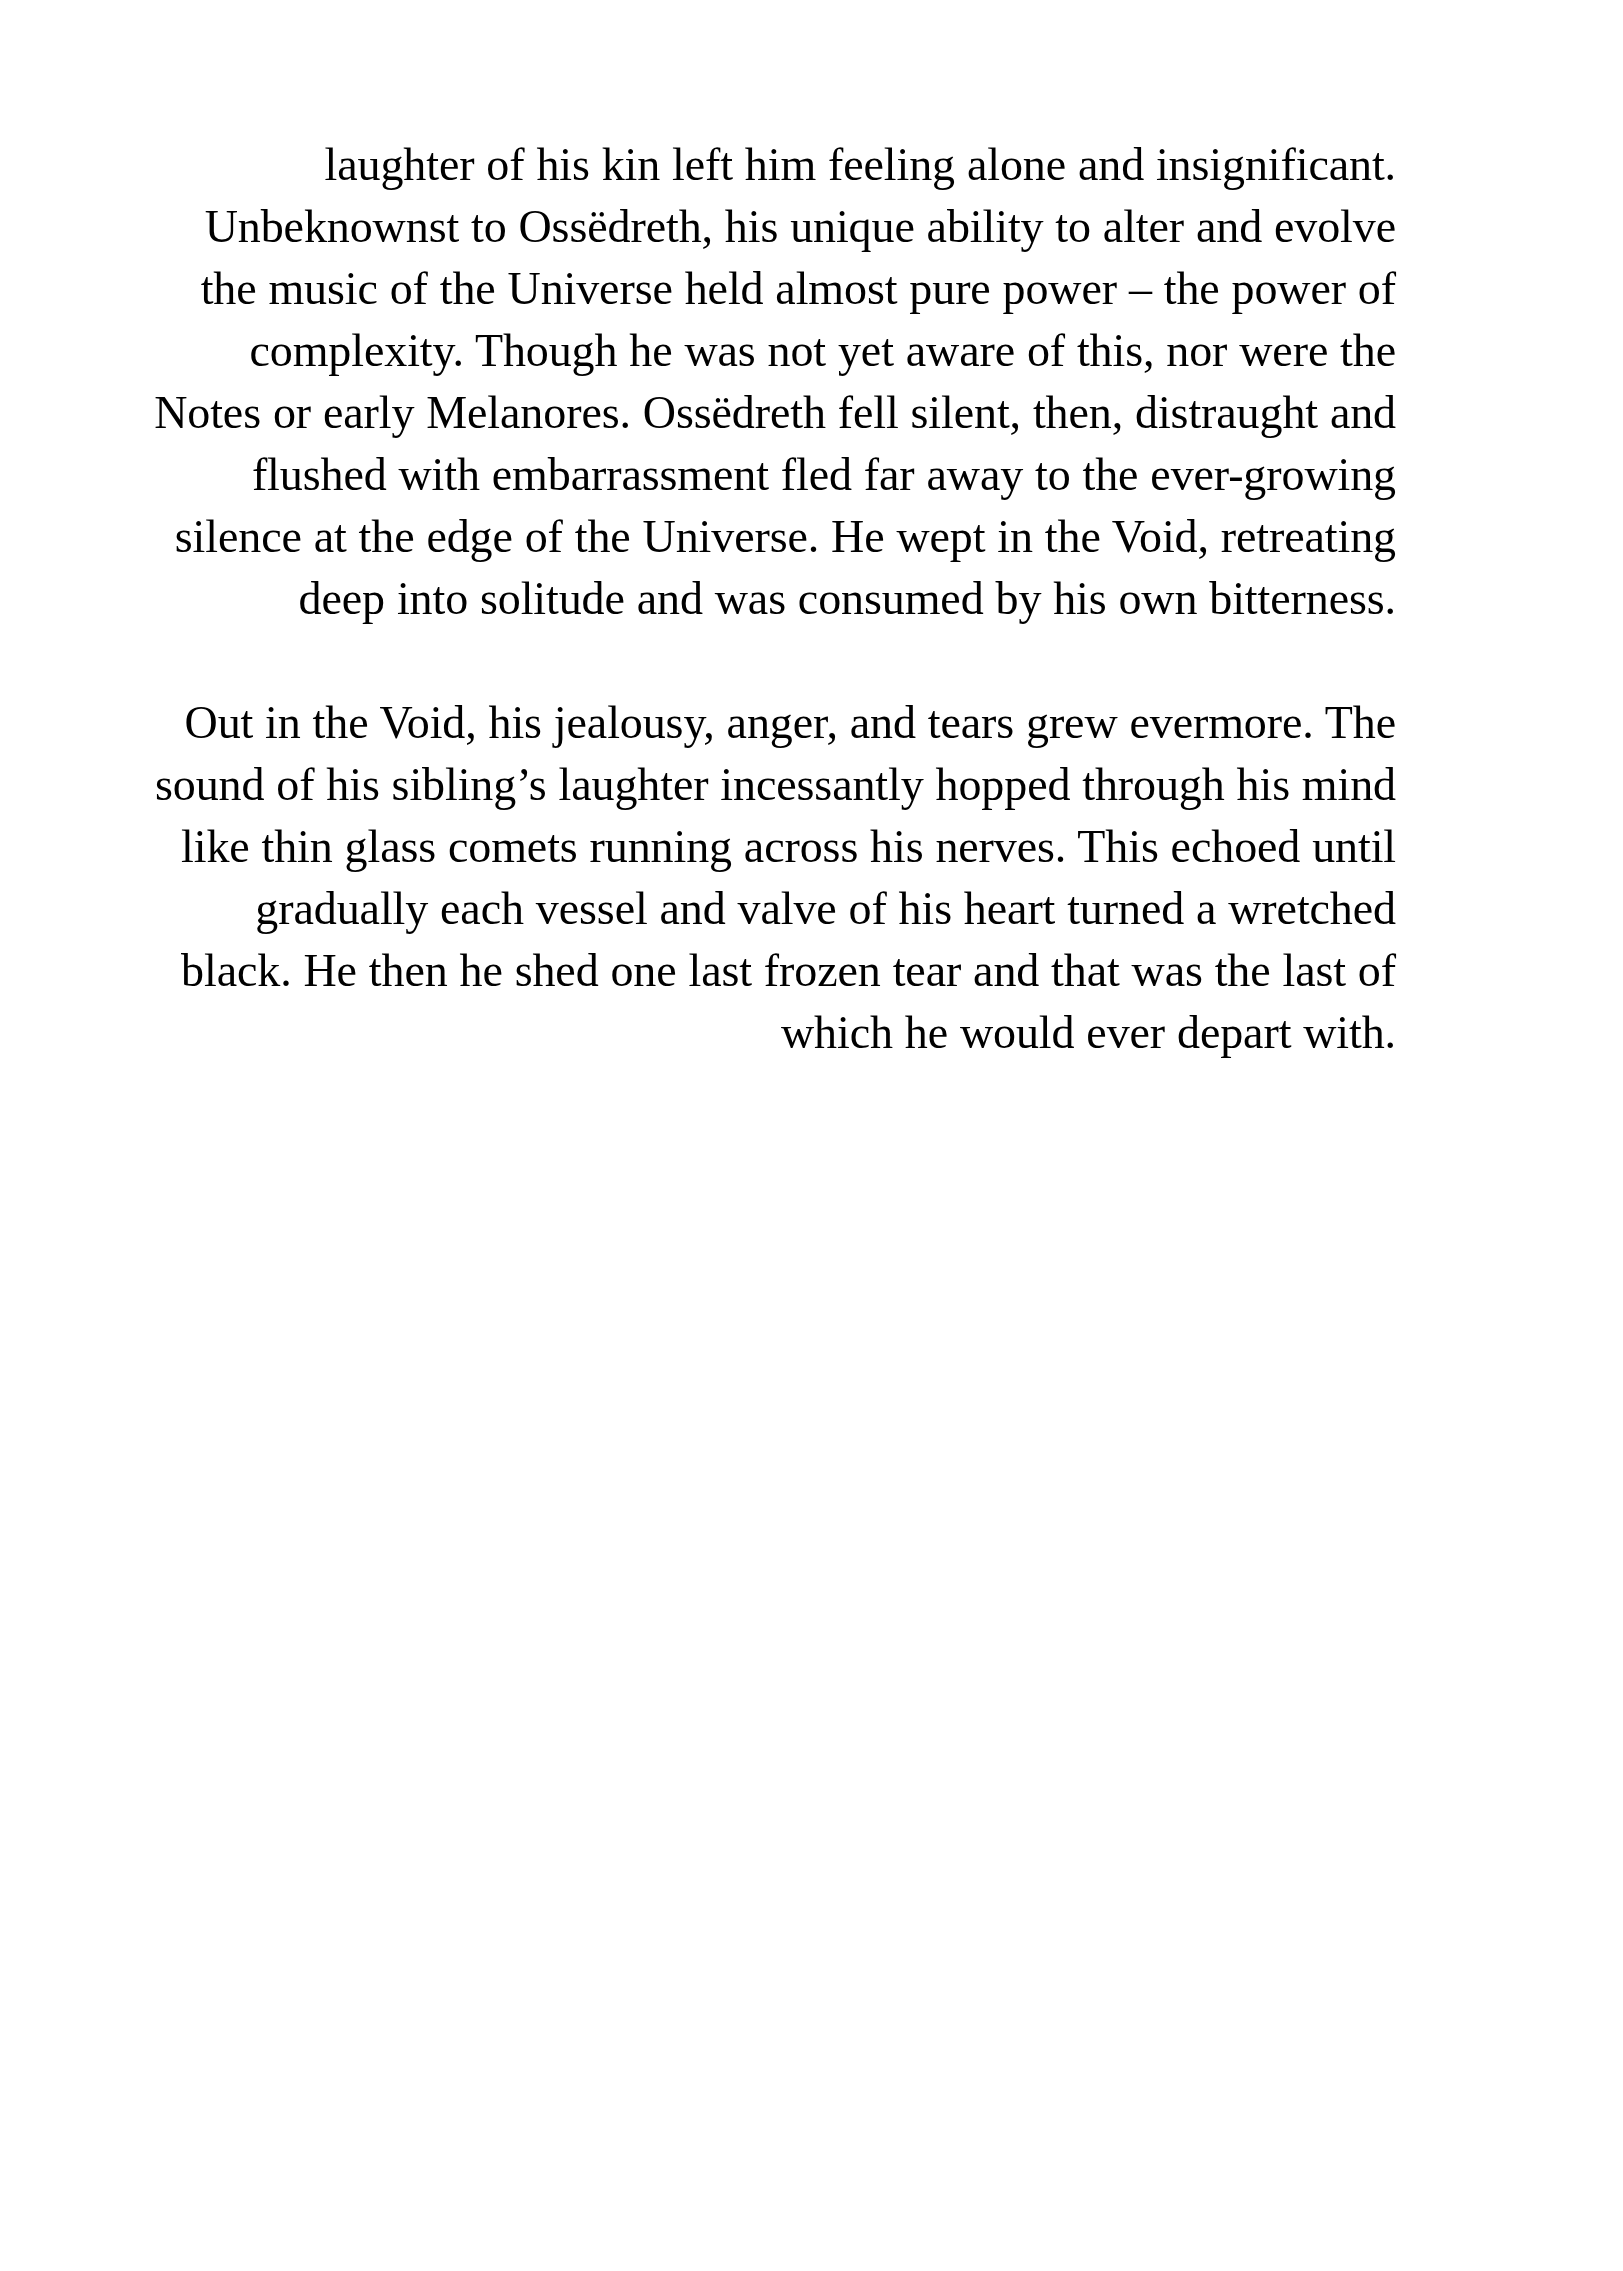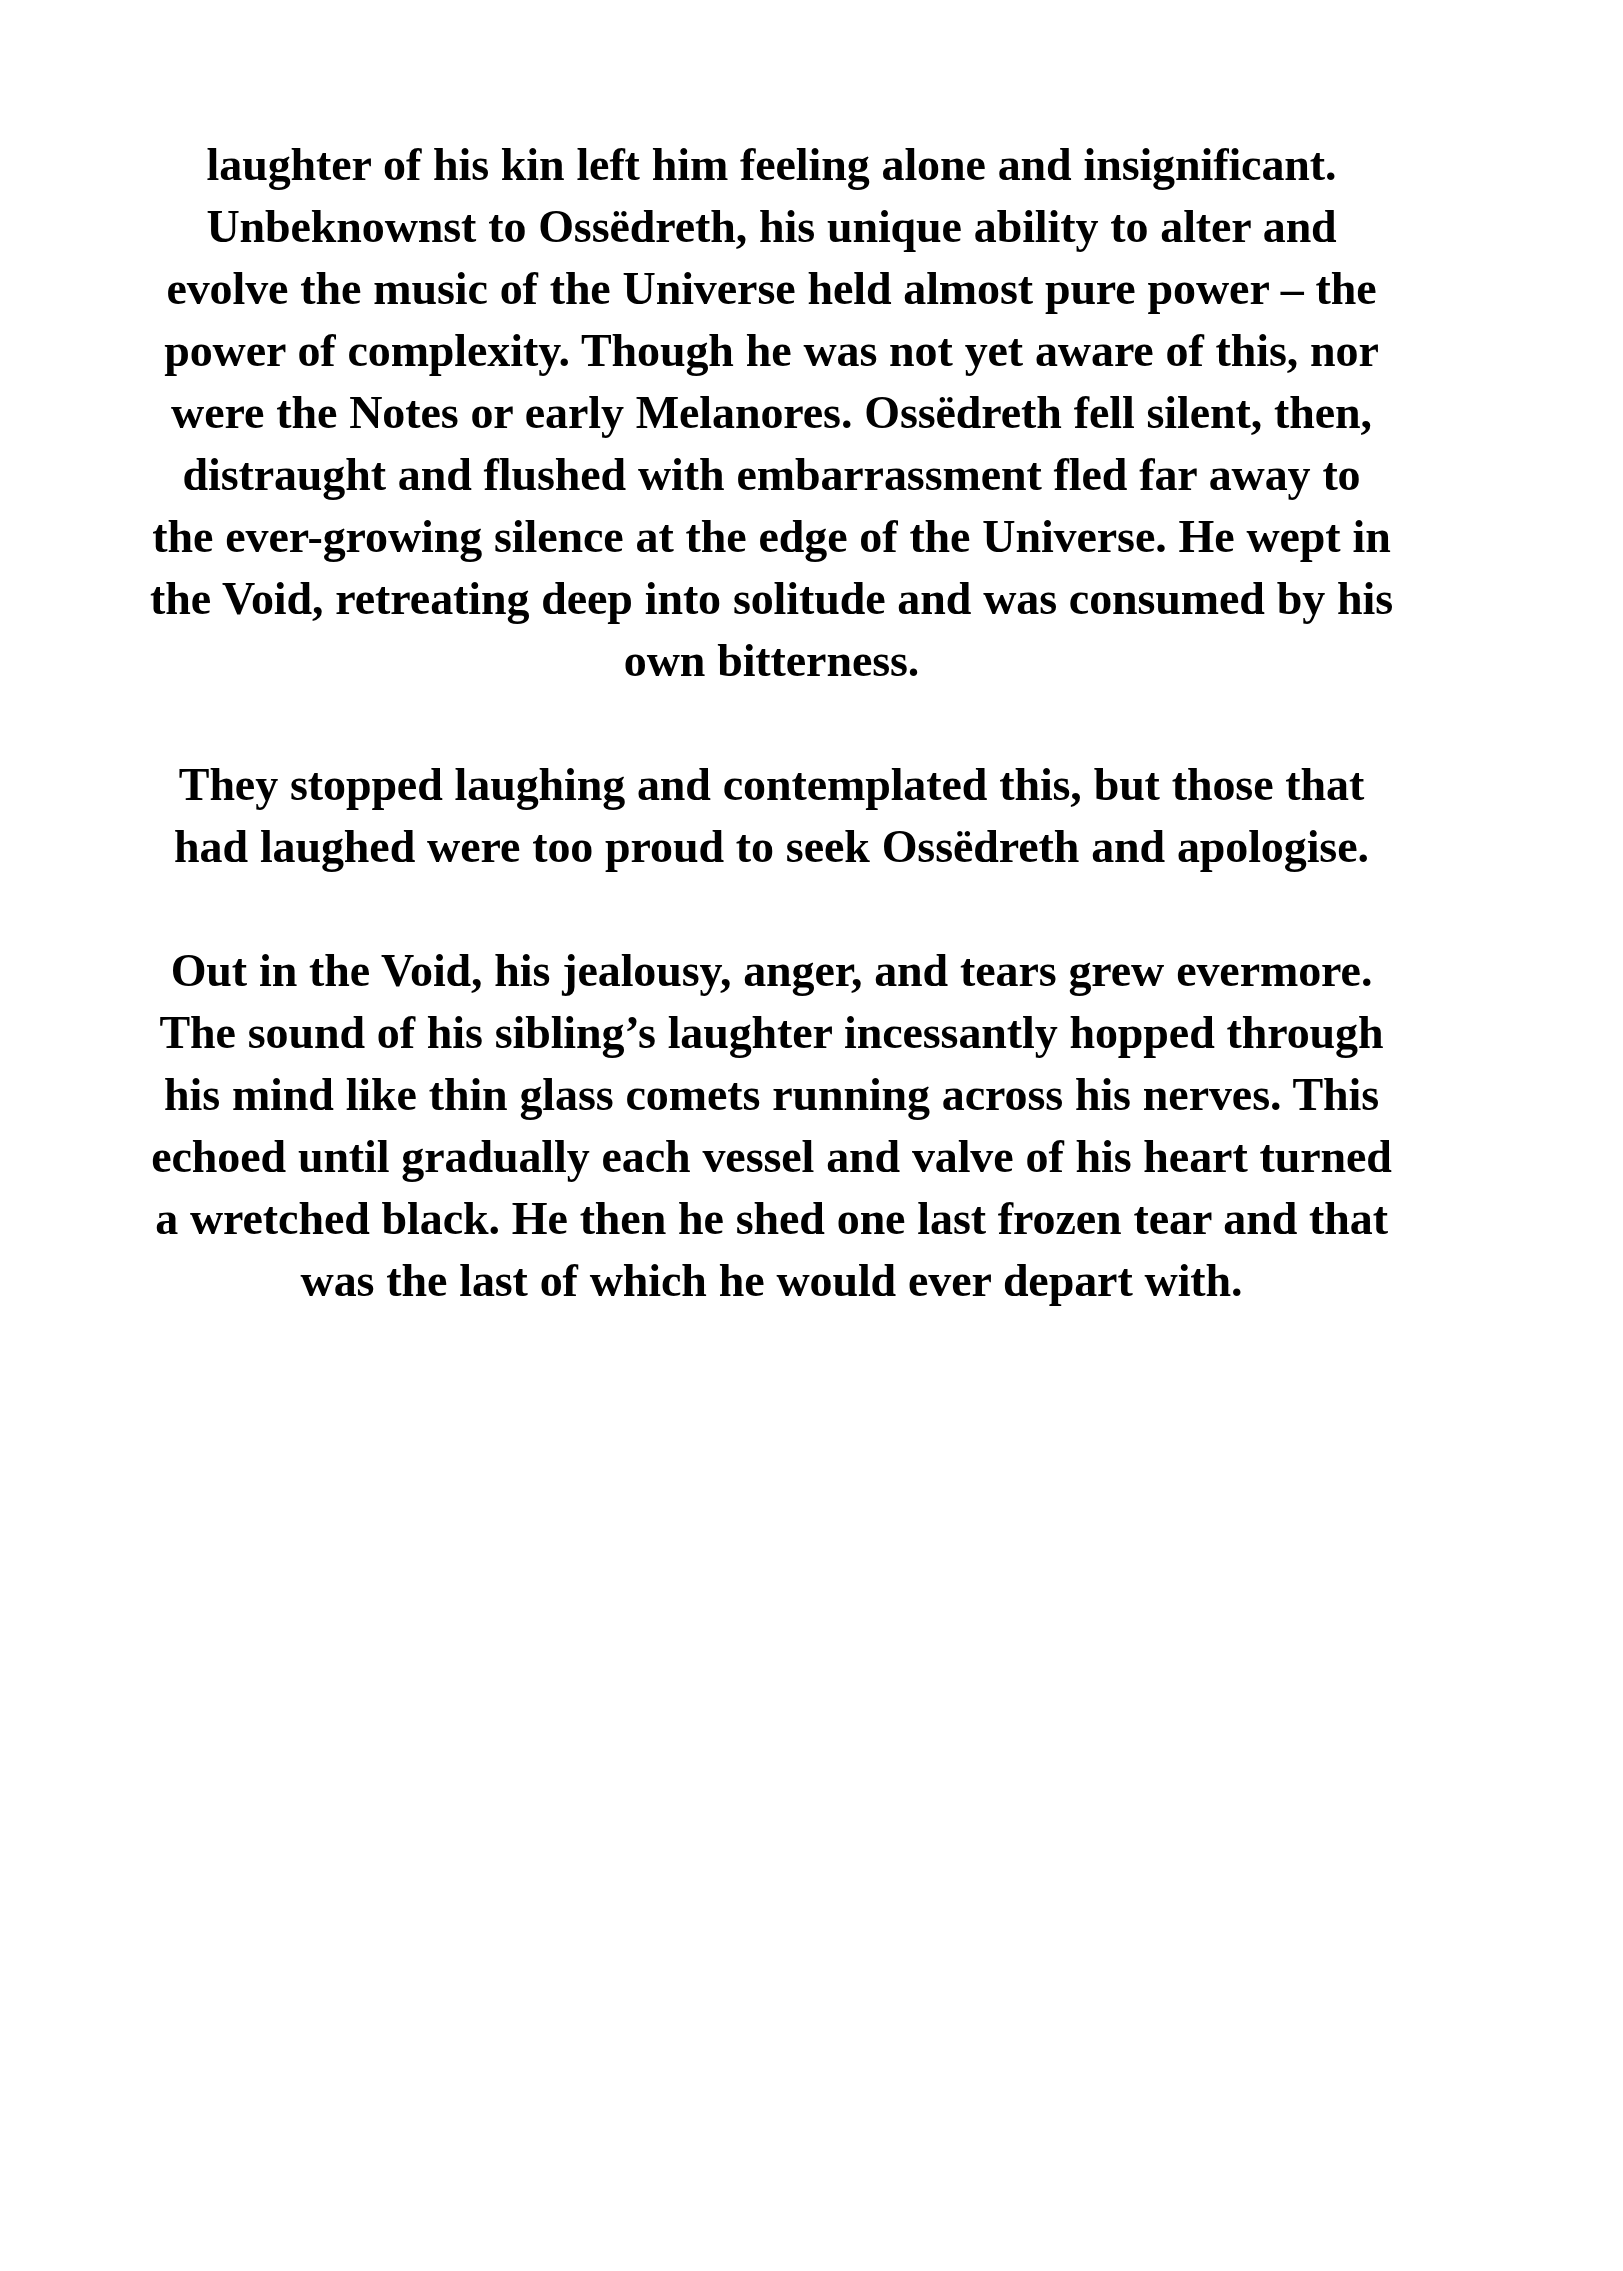--- a/index.html
+++ b/index.html
@@ -21,34 +21,32 @@
   }
   .text-column {
     position: absolute;
     left: 147px;
     top: 134px;
     width: 1249px;
   }
   .para {
     font-size: 46px;
     line-height: 62px;
-    text-align: center;
+    text-align: right;
     margin: 0 0 62px 0;
     letter-spacing: -0.1px;
     word-spacing: 0.5px;
-    font-weight: bold;
     -webkit-font-smoothing: antialiased;
   }
   .para:last-child {
     margin-bottom: 0;
   }
 </style>
 </head>
 <body>
 
 <div class="page">
   <div class="text-column">
     <p class="para">laughter of his kin left him feeling alone and insignificant. Unbeknownst to Ossëdreth, his unique ability to alter and evolve the music of the Universe held almost pure power – the power of complexity. Though he was not yet aware of this, nor were the Notes or early Melanores. Ossëdreth fell silent, then, distraught and flushed with embarrassment fled far away to the ever-growing silence at the edge of the Universe. He wept in the Void, retreating deep into solitude and was consumed by his own bitterness.</p>
-    <p class="para">They stopped laughing and contemplated this, but those that had laughed were too proud to seek Ossëdreth and apologise.</p>
     <p class="para">Out in the Void, his jealousy, anger, and tears grew evermore. The sound of his sibling’s laughter incessantly hopped through his mind like thin glass comets running across his nerves. This echoed until gradually each vessel and valve of his heart turned a wretched black. He then he shed one last frozen tear and that was the last of which he would ever depart with.</p>
   </div>
 </div>
 
 
 </body></html>

